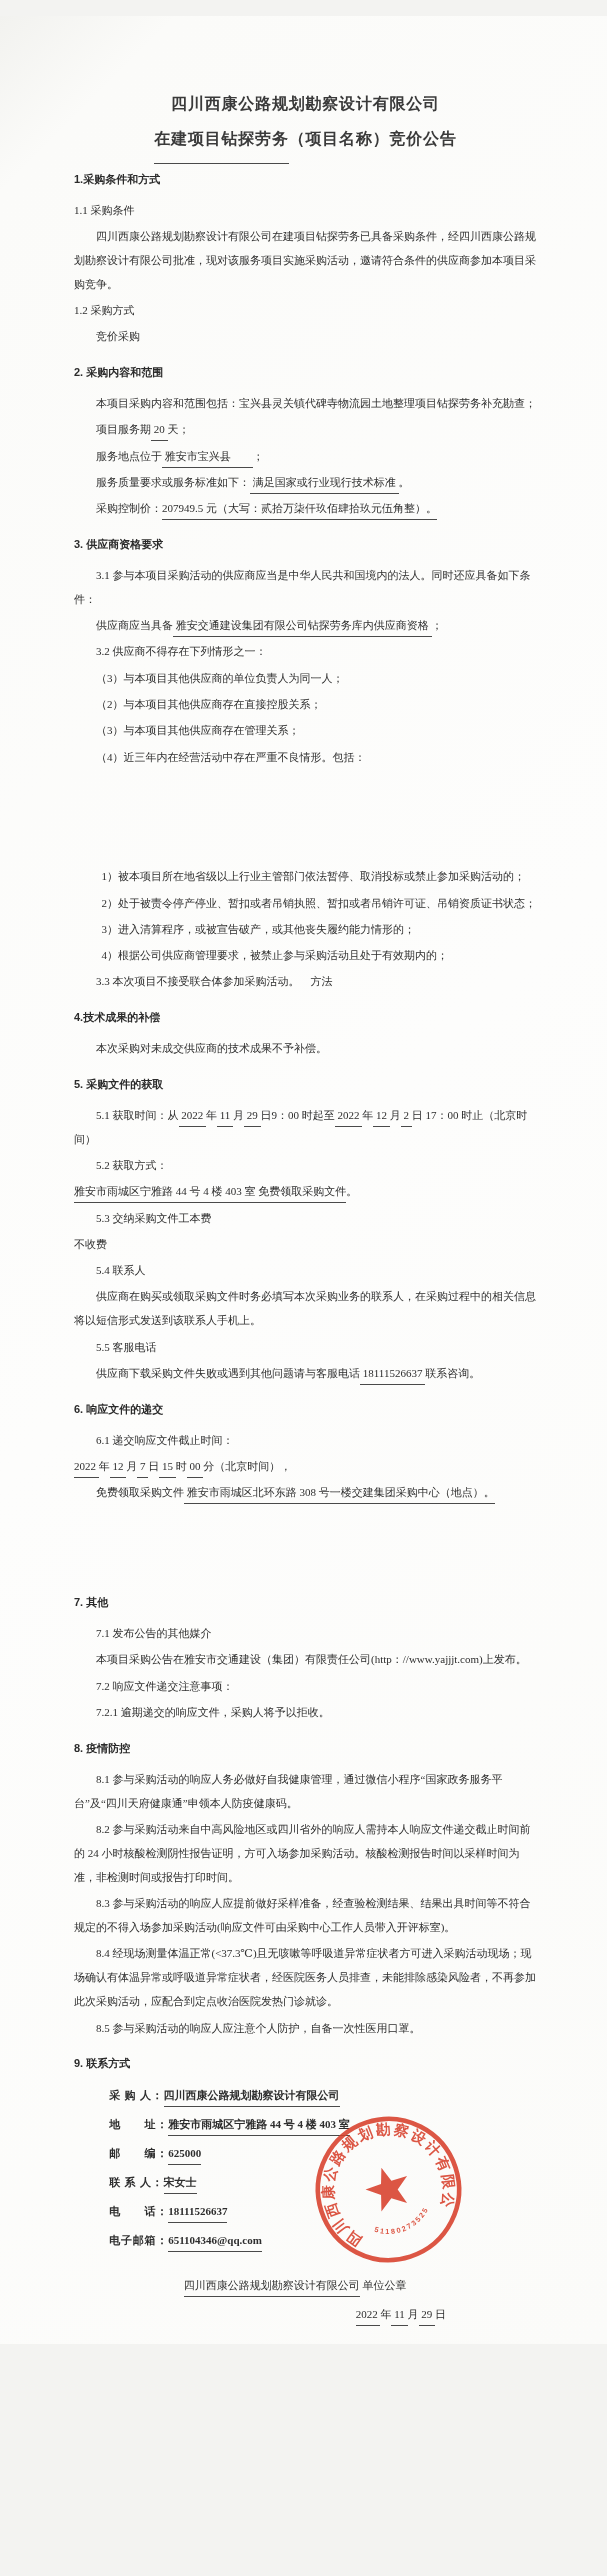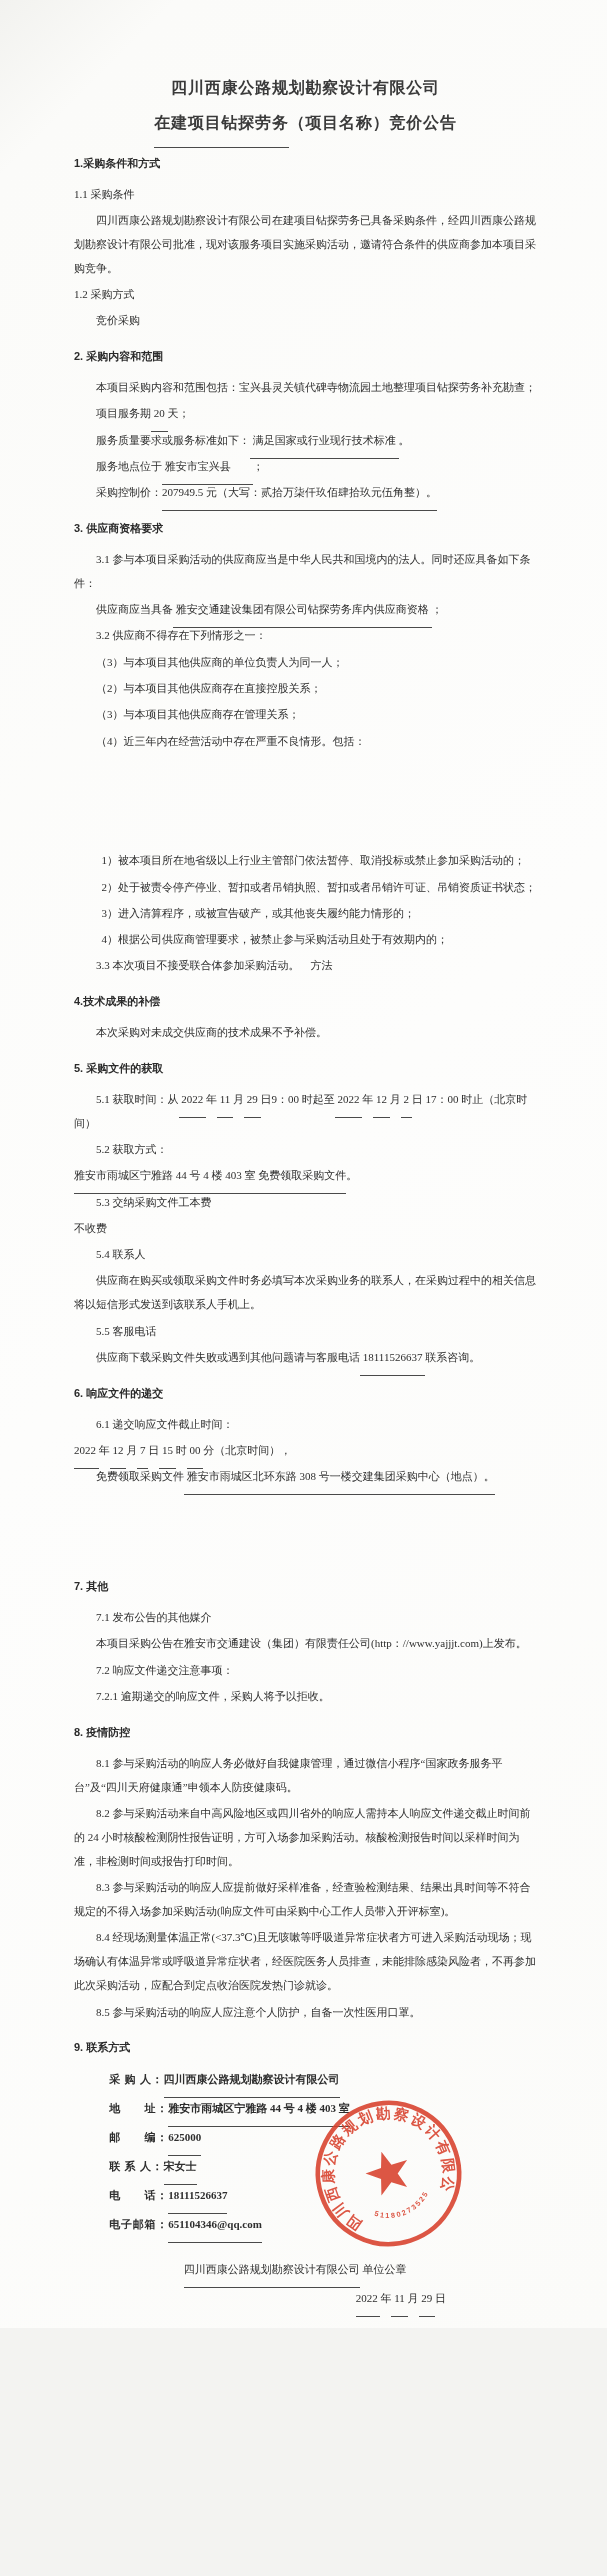--- a/index.html
+++ b/index.html
@@ -1,38 +1,38 @@
 <!DOCTYPE html>
 <html style="font-size:12px"><head>
 <meta charset="utf-8">
 <style>
   html,body{margin:0;padding:0;background:#f3f3f1;}
   .page{
     position:relative;
     width:607px;height:2328px;
-    margin:0 auto;
+    margin:16px auto;
     background:linear-gradient(135deg,#f2f2ef 0%,#fbfbf9 6%,#fdfdfc 50%,#fbfbf9 100%);
     overflow:hidden;
     color:#2e2e2e;
     font-family:"Liberation Serif","DejaVu Serif",serif;
     font-size:11px;
     line-height:24px;
   }
   .content{padding:72px 70px 0 74px;}
   .title{ text-align:center; font-size:16px; font-weight:600; line-height:32px; letter-spacing:0.8px; color:#3a3a3a; margin-bottom:3px;}
   .title .u{padding-bottom:16px;}
   h2.sec{
     font-family:"Liberation Sans","DejaVu Sans",sans-serif;
     font-size:11px; font-weight:bold; color:#2b2b2b;
     line-height:26px; margin:10.6px 0 6px 0;
   }
   p{margin:2.3px 0;}
   .ind{text-indent:2em;}
   .ind25{text-indent:2.5em;}
-  .u{border-bottom:0.8px solid #4a4a4a; padding-bottom:12px;}
+  .u{border-bottom:0.8px solid #4a4a4a; padding-bottom:5px;}
   .rows{margin-top:4.6px;}
   .row{margin:2.3px 0 2.3px 3.2em; line-height:26.6px;font-weight:bold;}
   .row .lbl{letter-spacing:0.8px;}
   .sig{ text-align:center; padding-right:21px; margin-top:20px;}
   .date{ text-align:right; padding-right:91px; margin-top:4.6px;}
   .gap-a{height:91px;} .gap-b{height:72px;}
   .closing{position:relative;}
   .stamp{
     position:absolute; left:234px; top:59px;
     width:161px; height:161px;
@@ -52,22 +52,22 @@
 
     <h2 class="sec">1.采购条件和方式</h2>
     <p>1.1 采购条件</p>
     <p class="ind">四川西康公路规划勘察设计有限公司在建项目钻探劳务已具备采购条件，经四川西康公路规划勘察设计有限公司批准，现对该服务项目实施采购活动，邀请符合条件的供应商参加本项目采购竞争。</p>
     <p>1.2 采购方式</p>
     <p class="ind">竞价采购</p>
 
     <h2 class="sec">2. 采购内容和范围</h2>
     <p class="ind">本项目采购内容和范围包括：宝兴县灵关镇代碑寺物流园土地整理项目钻探劳务补充勘查；</p>
     <p class="ind"><span>项目服务期</span><span class="u"> 20 </span><span>天；</span></p>
+    <p class="ind"><span>服务地点位于</span><span class="u"> 雅安市宝兴县　　</span><span>；</span></p>
     <p class="ind"><span>服务质量要求或服务标准如下：</span><span class="u"> 满足国家或行业现行技术标准 </span><span>。</span></p>
-    <p class="ind"><span>服务地点位于</span><span class="u"> 雅安市宝兴县　　</span><span>；</span></p>
     <p class="ind"><span>采购控制价：</span><span class="u">207949.5 元（大写：贰拾万柒仟玖佰肆拾玖元伍角整）。</span></p>
 
     <h2 class="sec">3. 供应商资格要求</h2>
     <p class="ind">3.1 参与本项目采购活动的供应商应当是中华人民共和国境内的法人。同时还应具备如下条件：</p>
     <p class="ind"><span>供应商应当具备</span><span class="u"> 雅安交通建设集团有限公司钻探劳务库内供应商资格 </span><span>；</span></p>
     <p class="ind">3.2 供应商不得存在下列情形之一：</p>
     <p class="ind">（3）与本项目其他供应商的单位负责人为同一人；</p>
     <p class="ind">（2）与本项目其他供应商存在直接控股关系；</p>
     <p class="ind">（3）与本项目其他供应商存在管理关系；</p>
     <p class="ind">（4）近三年内在经营活动中存在严重不良情形。包括：</p>

